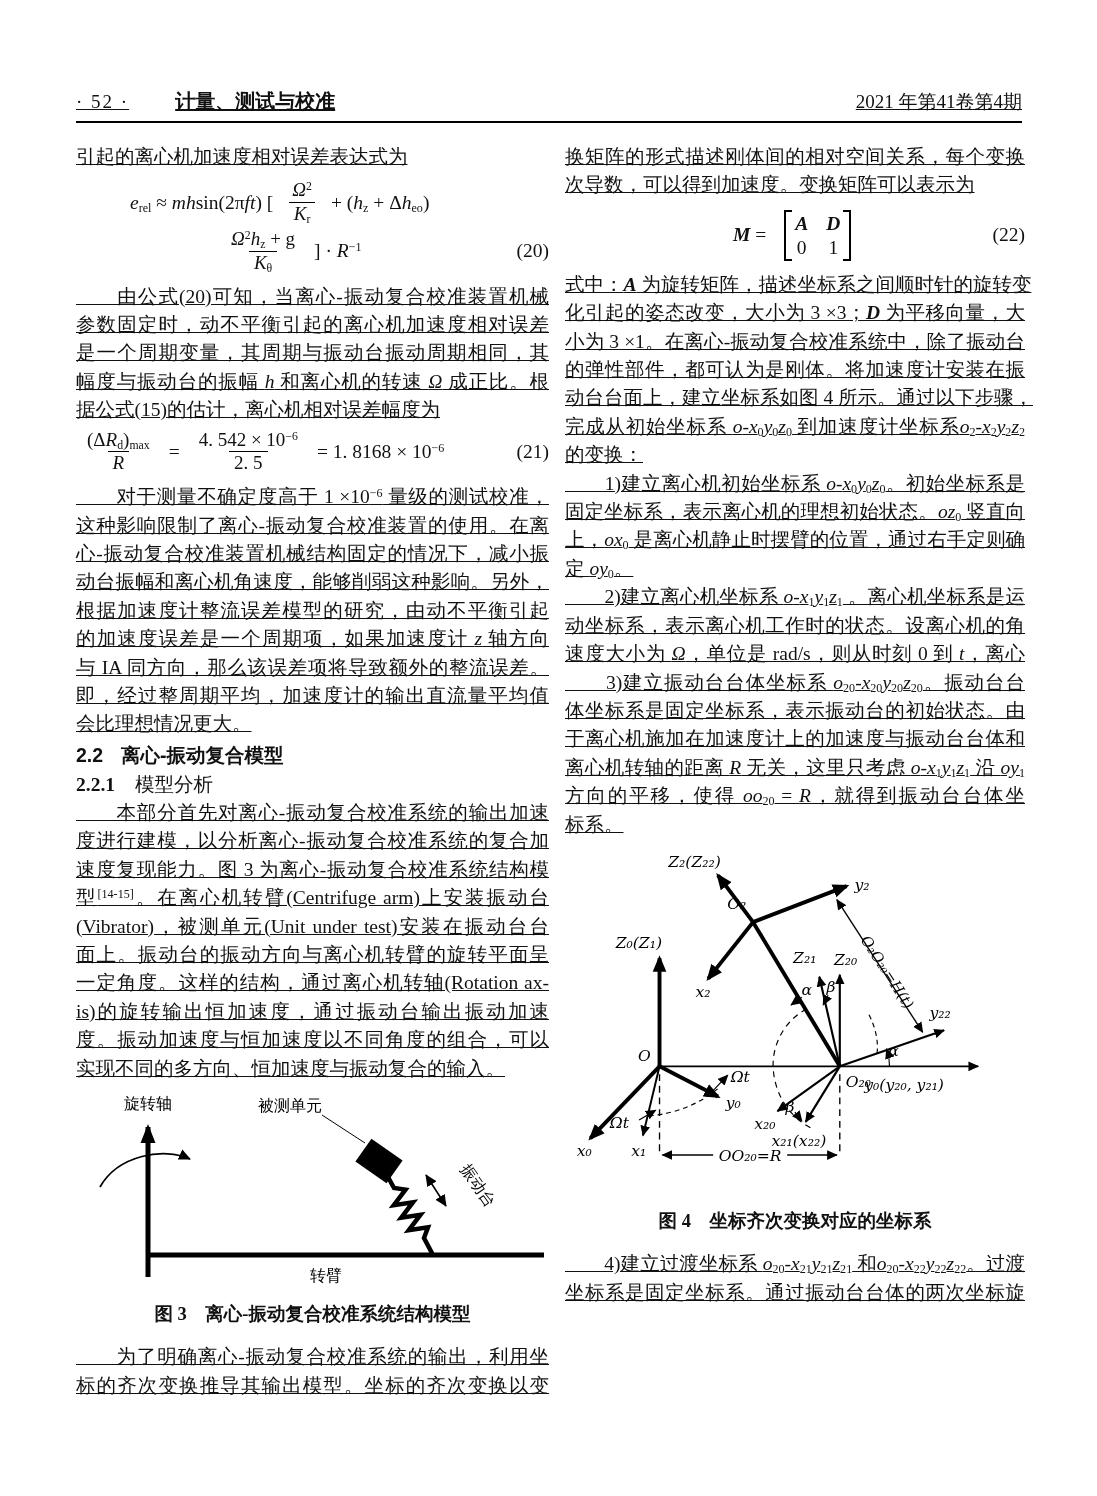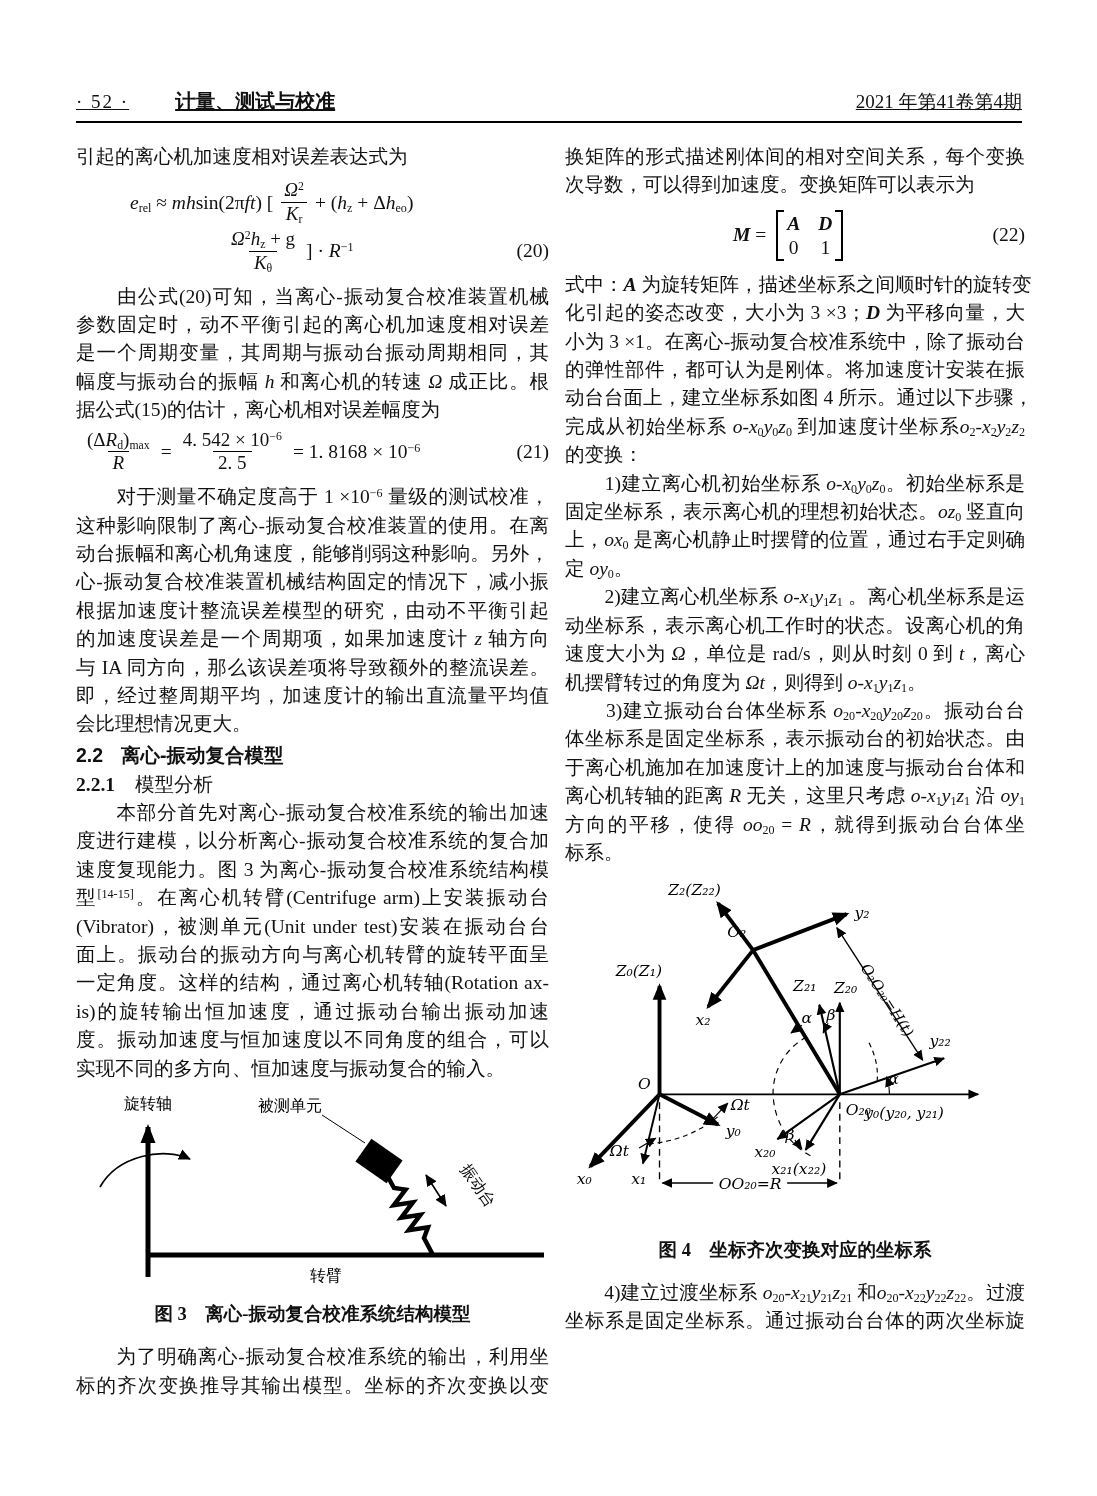--- a/index.html
+++ b/index.html
@@ -11,29 +11,29 @@
   
   .header{position:absolute;left:76px;top:88px;width:946px;display:flex;align-items:baseline;font-size:19px;text-decoration:underline;}
   .pg-marker{letter-spacing:2px;}
   .journal{font-family:"Liberation Sans","DejaVu Sans",sans-serif;font-weight:bold;font-size:20px;margin-left:46px;}
   .issue{margin-left:auto;font-size:19px;}
   .rule{position:absolute;left:76px;top:121px;width:946px;border-top:2px solid #000;}
   
   .col{position:absolute;top:143px;font-size:19.5px;line-height:28.4px;}
   .col-left{left:76px;width:473px;}
   .col-right{left:565px;width:460px;}
-  .tline{white-space:nowrap;}
+  .tline{white-space:nowrap;text-decoration:underline;}
   .tline.just{text-align:justify;text-align-last:justify;text-justify:inter-character;}
   sub,sup{font-size:0.62em;line-height:0;}
   sup{vertical-align:0.5em;}
   sub{vertical-align:-0.25em;}
   i{font-style:italic;}
   
   .eq{margin:4px 0;}
-  .eqrow{display:flex;align-items:center;gap:6px;font-size:19.5px;line-height:1.25;}
+  .eqrow{display:flex;align-items:center;gap:14px;font-size:19.5px;line-height:1.25;}
   .frac{display:inline-flex;flex-direction:column;align-items:center;font-size:19px;line-height:1.2;}
   .frac .num{padding:0 5px;}
   .frac .den{border-top:1.6px solid #000;padding:0 5px;}
   .eqnum{margin-left:auto;}
   .eq20-r1{margin-left:54px;margin-top:8px;}
   .eq20-r2{margin-left:150px;margin-top:2px;margin-bottom:8px;}
   .eq21-r{margin-left:6px;margin-bottom:8px;}
   .eq22-r{margin-left:168px;margin-top:10px;margin-bottom:10px;}
   .mat-wrap{display:inline-flex;align-items:stretch;margin:0 4px;}
   .mat{display:inline-grid;grid-template-columns:auto auto;column-gap:18px;row-gap:1px;justify-items:center;font-size:19.5px;line-height:23px;padding:2px 3px;}
@@ -112,22 +112,22 @@
           <span class="den">2. 5</span>
         </span>
         <span>= 1. 8168 × 10<sup>−6</sup></span>
         <span class="eqnum">(21)</span>
       </div>
     </div>
 
     <div>
         <div class="tline just">　　对于测量不确定度高于 1 ×10<sup>−6</sup> 量级的测试校准，</div>
         <div class="tline just">这种影响限制了离心-振动复合校准装置的使用。在离</div>
+        <div class="tline just">心-振动复合校准装置机械结构固定的情况下，减小振</div>
         <div class="tline just">动台振幅和离心机角速度，能够削弱这种影响。另外，</div>
-        <div class="tline just">心-振动复合校准装置机械结构固定的情况下，减小振</div>
         <div class="tline just">根据加速度计整流误差模型的研究，由动不平衡引起</div>
         <div class="tline just">的加速度误差是一个周期项，如果加速度计 <i>z</i> 轴方向</div>
         <div class="tline just">与 IA 同方向，那么该误差项将导致额外的整流误差。</div>
         <div class="tline just">即，经过整周期平均，加速度计的输出直流量平均值</div>
         <div class="tline">会比理想情况更大。</div>
       </div>
 
     <div class="h2">
       <span>2.2</span><span class="sp"></span><span>离心-振动复合模型</span>
     </div>
@@ -219,21 +219,20 @@
     <div>
         <div class="tline just">　　1)建立离心机初始坐标系 <i>o</i>-<i>x</i><sub>0</sub><i>y</i><sub>0</sub><i>z</i><sub>0</sub>。初始坐标系是</div>
         <div class="tline just">固定坐标系，表示离心机的理想初始状态。<i>oz</i><sub>0</sub> 竖直向</div>
         <div class="tline just">上，<i>ox</i><sub>0</sub> 是离心机静止时摆臂的位置，通过右手定则确</div>
         <div class="tline">定 <i>oy</i><sub>0</sub>。</div>
       </div>
     <div>
         <div class="tline just">　　2)建立离心机坐标系 <i>o</i>-<i>x</i><sub>1</sub><i>y</i><sub>1</sub><i>z</i><sub>1</sub> 。离心机坐标系是运</div>
         <div class="tline just">动坐标系，表示离心机工作时的状态。设离心机的角</div>
         <div class="tline just">速度大小为 <i>Ω</i>，单位是 rad/s，则从时刻 0 到 <i>t</i>，离心</div>
-        <div class="tline">机摆臂转过的角度为 <i>Ωt</i>，则得到 <i>o</i>-<i>x</i><sub>1</sub><i>y</i><sub>1</sub><i>z</i><sub>1</sub>。</div>
       </div>
     <div>
         <div class="tline just">　　3)建立振动台台体坐标系 <i>o</i><sub>20</sub>-<i>x</i><sub>20</sub><i>y</i><sub>20</sub><i>z</i><sub>20</sub>。振动台台</div>
         <div class="tline just">体坐标系是固定坐标系，表示振动台的初始状态。由</div>
         <div class="tline just">于离心机施加在加速度计上的加速度与振动台台体和</div>
         <div class="tline just">离心机转轴的距离 <i>R</i> 无关，这里只考虑 <i>o</i>-<i>x</i><sub>1</sub><i>y</i><sub>1</sub><i>z</i><sub>1</sub> 沿 <i>oy</i><sub>1</sub></div>
         <div class="tline just">方向的平移，使得 <i>oo</i><sub>20</sub> = <i>R</i>，就得到振动台台体坐</div>
         <div class="tline">标系。</div>
       </div>
 

